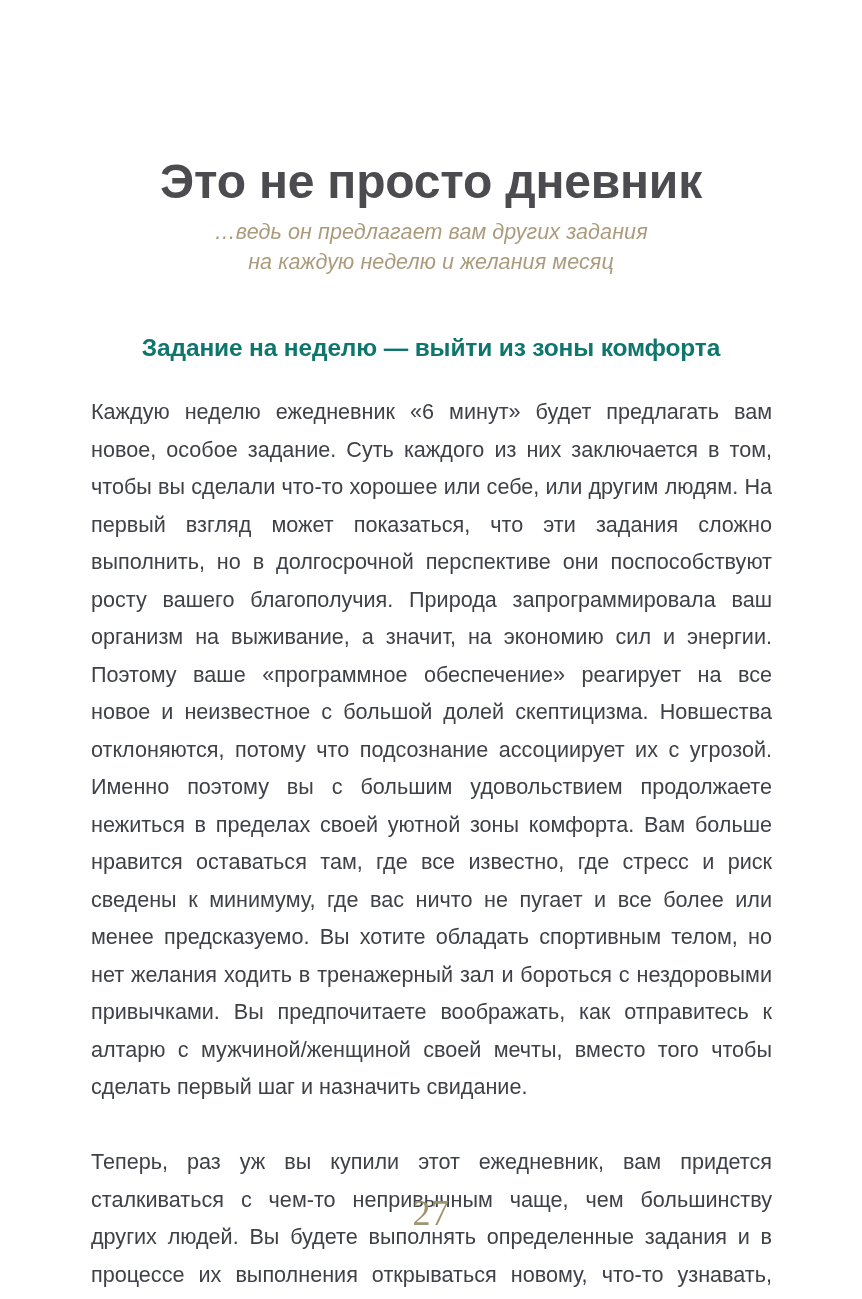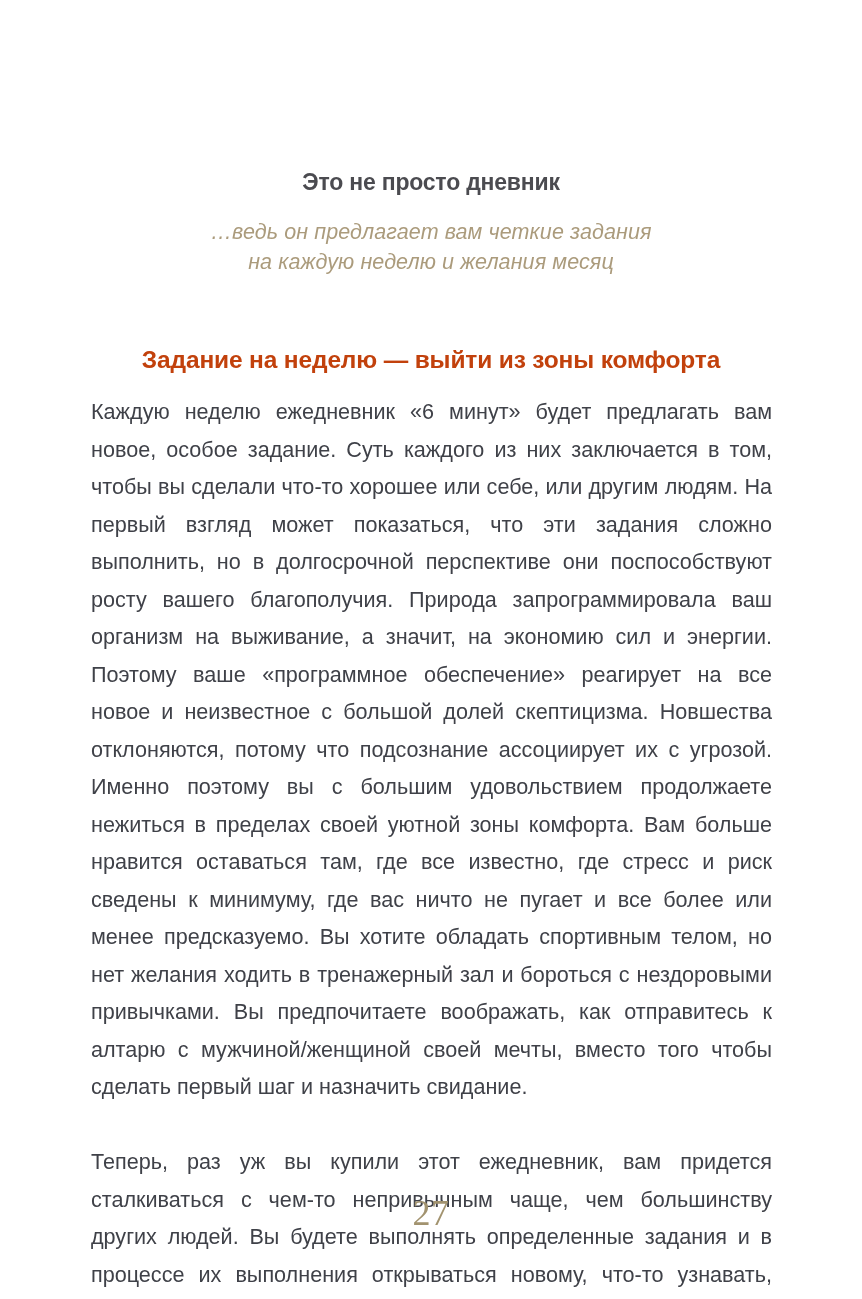--- a/index.html
+++ b/index.html
@@ -28,21 +28,21 @@
     position: absolute;
     left: 91px;
     top: 160px;
     width: 680px;
     text-align: center;
   }
 
   .page-title {
     font-family: "Liberation Sans", "DejaVu Sans", sans-serif;
     font-weight: bold;
-    font-size: 23px;
+    font-size: 48px;
     line-height: 44px;
     letter-spacing: -0.2px;
     color: #4b4b50;
     margin: 0;
     padding: 0;
   }
 
   .subtitle {
     font-family: "Liberation Sans", "DejaVu Sans", sans-serif;
     font-style: italic;
@@ -55,29 +55,29 @@
     padding: 0;
   }
   .subtitle .sub-line {
     display: block;
   }
 
   
   .section-heading {
     position: absolute;
     left: 91px;
-    top: 344px;
+    top: 332px;
     width: 680px;
     text-align: center;
     font-family: "Liberation Sans", "DejaVu Sans", sans-serif;
     font-weight: bold;
     font-size: 24.5px;
     line-height: 32px;
     letter-spacing: -0.15px;
-    color: #c2410c;
+    color: #0f766e;
     margin: 0;
     padding: 0;
   }
 
   
   .body-copy {
     position: absolute;
     left: 91px;
     top: 393px;
     width: 681px;
@@ -119,21 +119,21 @@
   }
 </style>
 </head>
 <body>
 
 <div class="page">
 
   <div class="header">
     <h1 class="page-title">Это не просто дневник</h1>
     <div class="subtitle">
-      <span class="sub-line">…ведь он предлагает вам четкие задания</span>
+      <span class="sub-line">…ведь он предлагает вам других задания</span>
       <span class="sub-line">на каждую неделю и желания месяц</span>
     </div>
   </div>
 
   <h2 class="section-heading">Задание на неделю — выйти из зоны комфорта</h2>
 
   <div class="body-copy">
     <p class="last-line-left">Каждую неделю ежедневник «6 минут» будет предлагать вам новое, особое задание. Суть каждого из них заключается в том, чтобы вы сделали что-то хорошее или себе, или другим людям. На первый взгляд может показаться, что эти задания сложно выполнить, но в долгосрочной перспективе они поспособствуют росту вашего благополучия. Природа запрограммировала ваш организм на выживание, а значит, на экономию сил и энергии. Поэтому ваше «программное обеспечение» реагирует на все новое и неизвестное с большой долей скептицизма. Новшества отклоняются, потому что подсознание ассоциирует их с угрозой. Именно поэтому вы с большим удовольствием продолжаете нежиться в пределах своей уютной зоны комфорта. Вам больше нравится оставаться там, где все известно, где стресс и риск сведены к минимуму, где вас ничто не пугает и все более или менее предсказуемо. Вы хотите обладать спортивным телом, но нет желания ходить в тренажерный зал и бороться с нездоровыми привычками. Вы предпочитаете воображать, как отправитесь к алтарю с мужчиной/женщиной своей мечты, вместо того чтобы сделать первый шаг и назначить свидание.</p>
     <p class="last-line-left">Теперь, раз уж вы купили этот ежедневник, вам придется сталкиваться с чем-то непривычным чаще, чем большинству других людей. Вы будете выполнять определенные задания и в процессе их выполнения открываться новому, что-то узнавать, сохранять гибкость и все больше развиваться. Задания ежедневника «6 минут» продуманы так, чтобы вы регулярно прыгали</p>
   </div>

